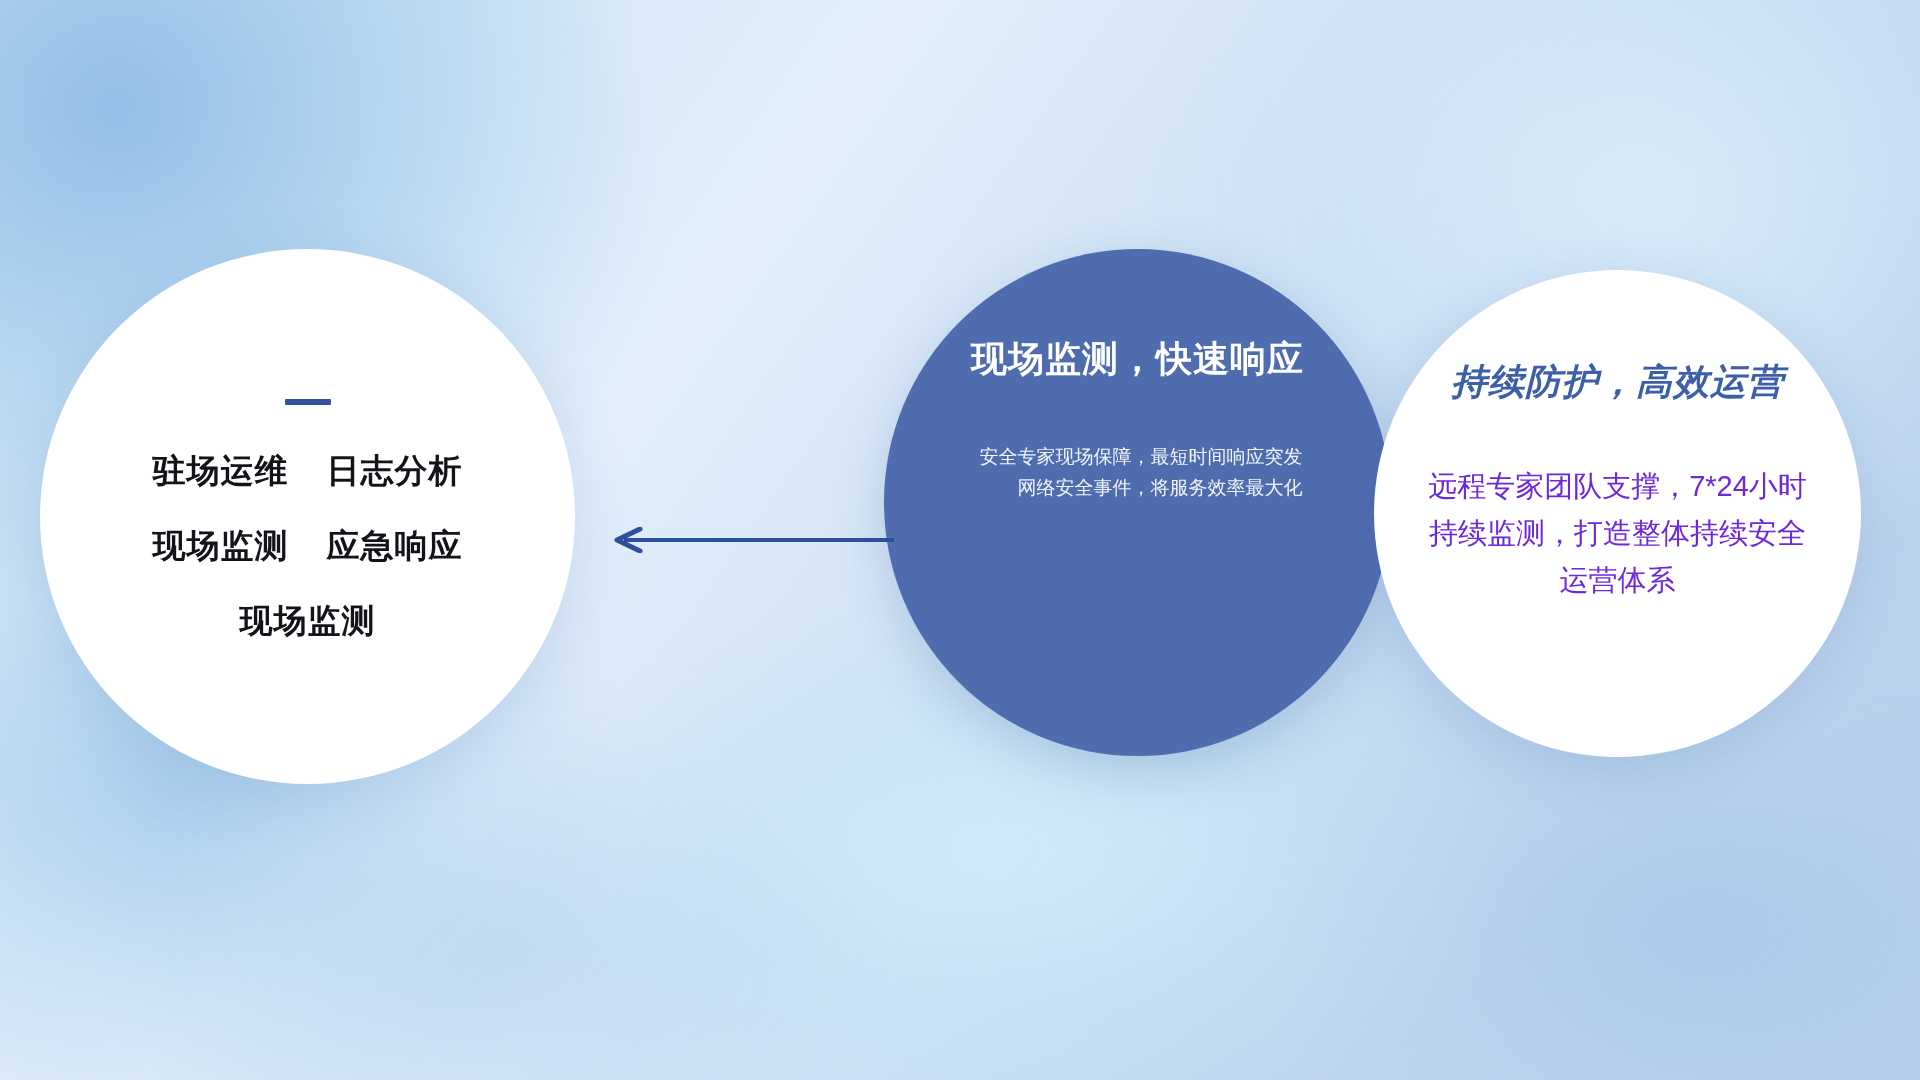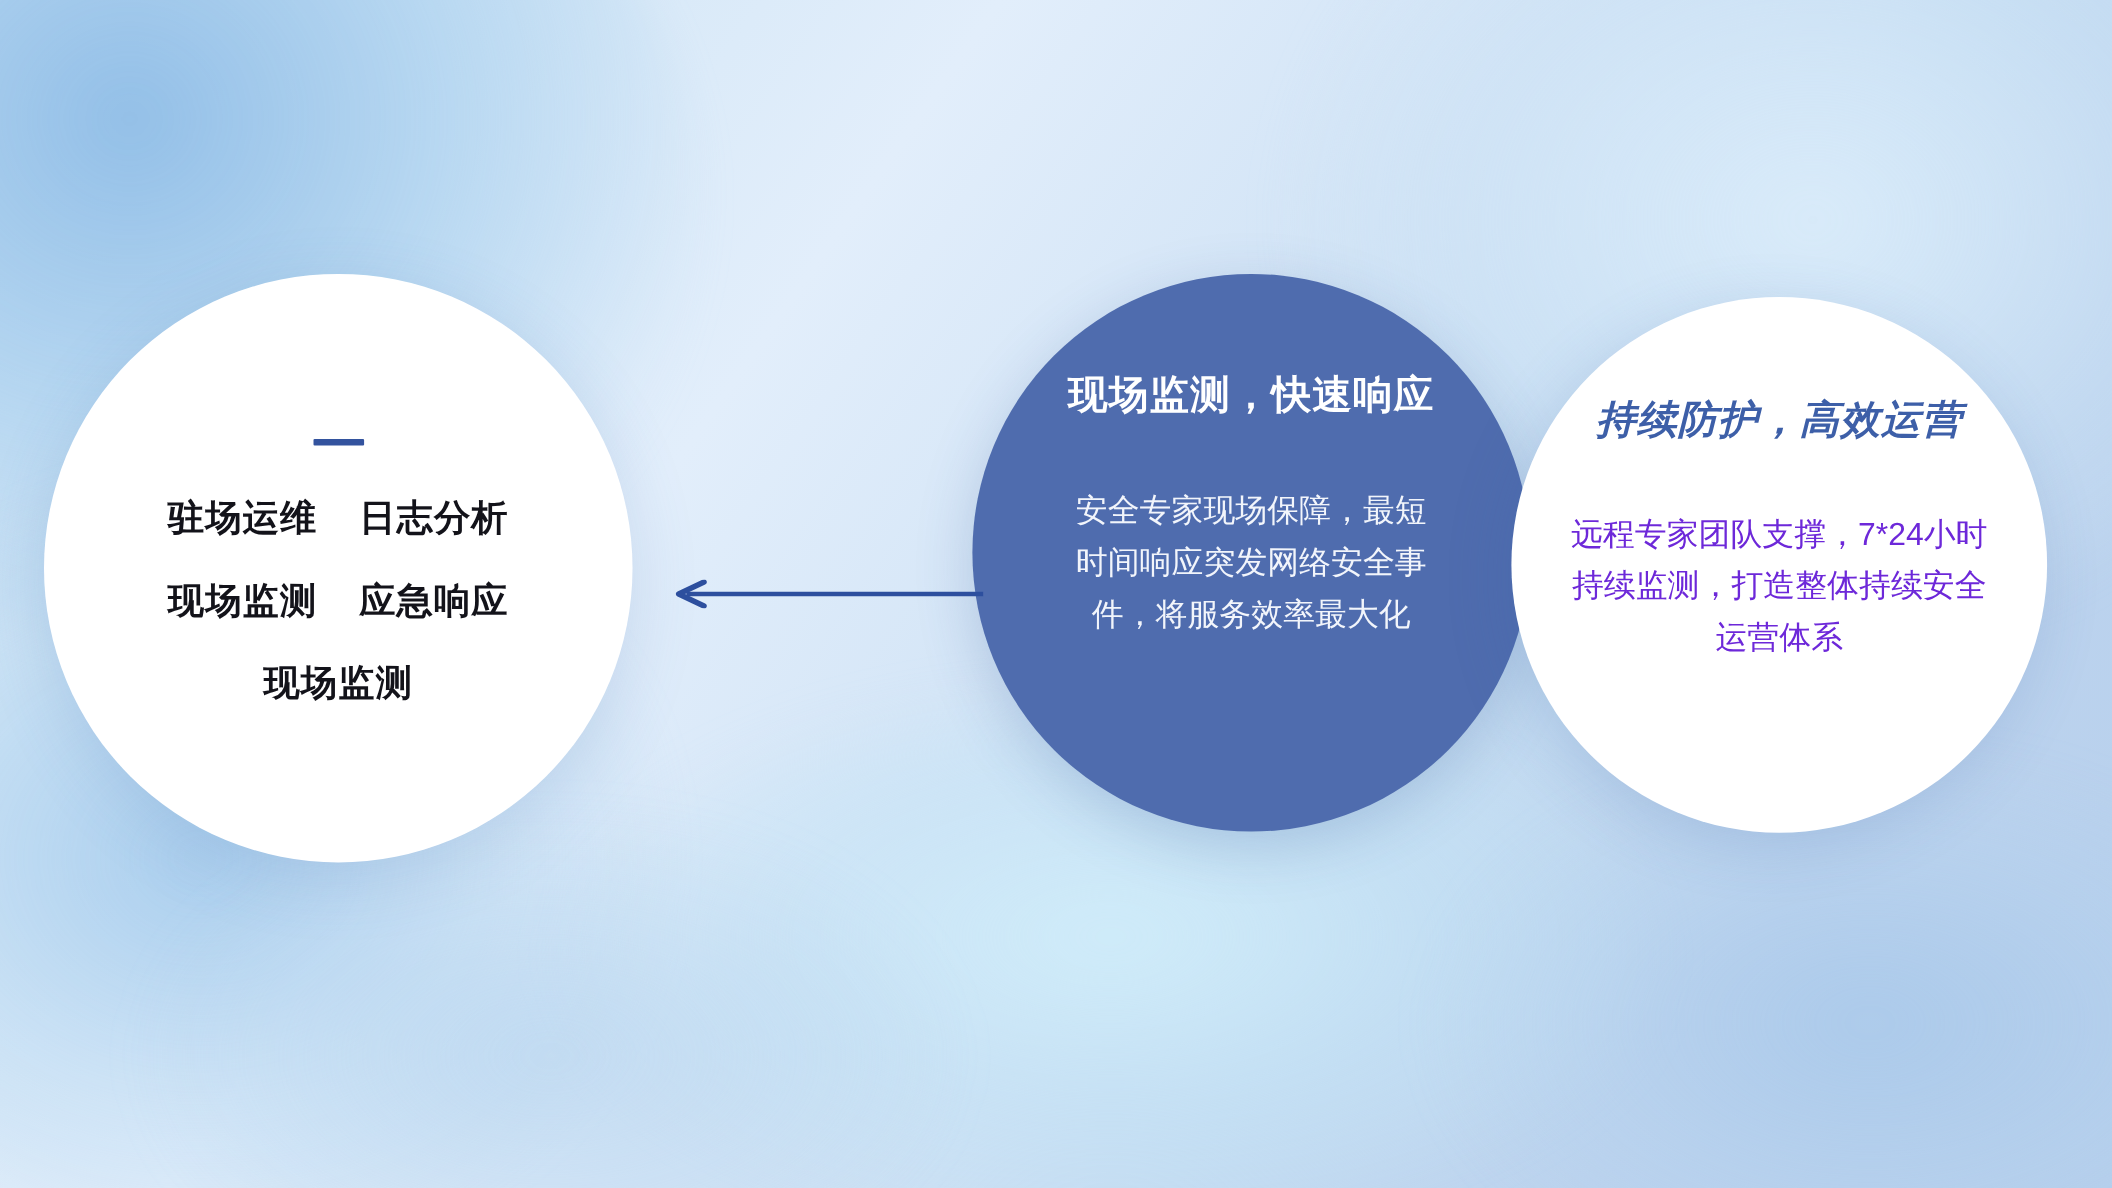--- a/index.html
+++ b/index.html
@@ -146,24 +146,24 @@
     margin-top: 86px;
     font-size: 36px;
     font-weight: bold;
     color: #ffffff;
     letter-spacing: 1px;
     white-space: nowrap;
   }
   #circle-mid .card-body {
     margin-top: 58px;
     width: 330px;
-    font-size: 29px;
+    font-size: 19px;
     line-height: 1.62;
     color: #f2f5fb;
-    text-align: center;
+    text-align: right;
   }
 
   
   #circle-right {
     left: 1374px;
     top: 270px;
     width: 487px;
     height: 487px;
     background: #ffffff;
     box-shadow: -6px 12px 54px rgba(60,100,165,0.18);

